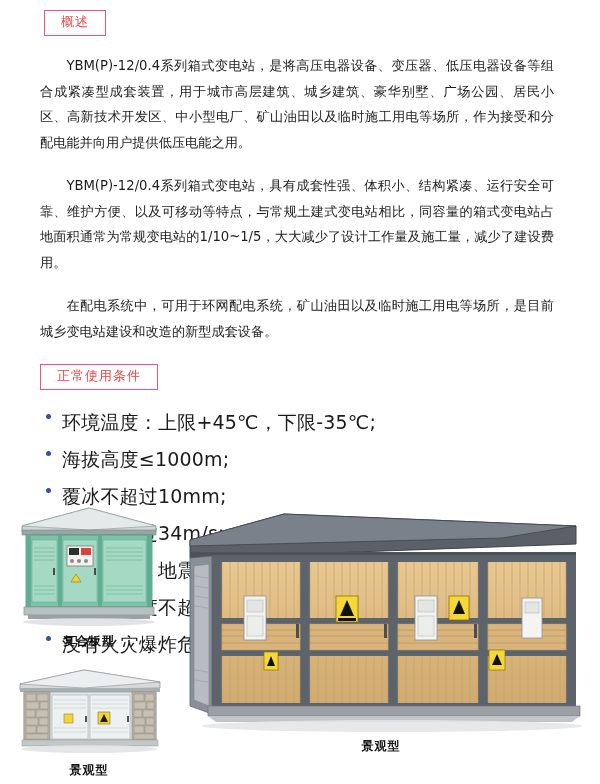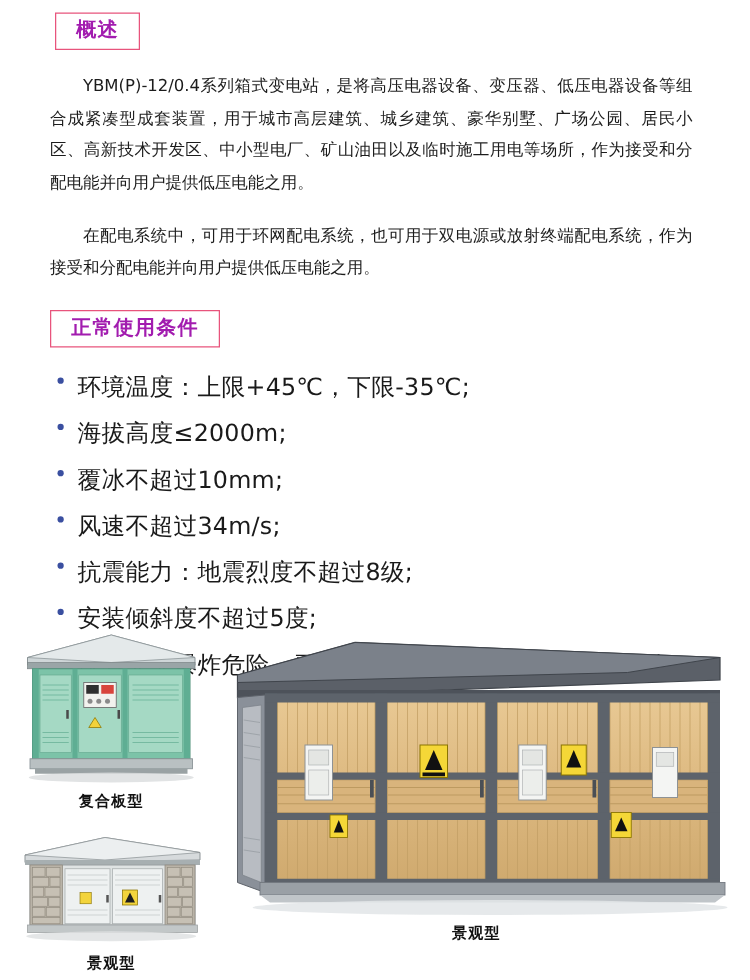--- a/index.html
+++ b/index.html
@@ -13,23 +13,23 @@
     position: relative;
     overflow: hidden;
   }
   .page { position: relative; width: 600px; height: 784px; }
 
   
   .heading-box {
     display: inline-block;
     border: 1px solid #e8547c;
     padding: 3px 16px 4px 16px;
-    font-size: 16px;
-    font-weight: bold;
-    color: #a21caf;
+    font-size: 13px;
+    font-weight: normal;
+    color: #ef4444;
     letter-spacing: 1px;
     line-height: 1.3;
   }
   .heading-wrap { padding-left: 44px; }
   #overview-heading-wrap { padding-top: 10px; }
   #conditions-heading-wrap { padding-top: 18px; padding-left: 40px; }
 
   
   .body-text {
     padding: 0 46px 0 40px;
@@ -93,30 +93,31 @@
 <body>
 
 <div class="page">
 
   <div class="heading-wrap" id="overview-heading-wrap">
     <div class="heading-box">概述</div>
   </div>
 
   <div class="body-text">
     <p>YBM(P)-12/0.4系列箱式变电站，是将高压电器设备、变压器、低压电器设备等组合成紧凑型成套装置，用于城市高层建筑、城乡建筑、豪华别墅、广场公园、居民小区、高新技术开发区、中小型电厂、矿山油田以及临时施工用电等场所，作为接受和分配电能并向用户提供低压电能之用。</p>
-    <p>在配电系统中，可用于环网配电系统，也可用于双电源或放射终端配电系统，作为接受和分配电能并向用户提供低压电能之用。</p>
+    <p>YBM(P)-12/0.4系列箱式变电站，具有成套性强、体积小、结构紧凑、运行安全可靠、维护方便、以及可移动等特点，与常规土建式变电站相比，同容量的箱式变电站占地面积通常为常规变电站的1/10~1/5，大大减少了设计工作量及施工量，减少了建设费用。</p>
+    <p>在配电系统中，可用于环网配电系统，矿山油田以及临时施工用电等场所，是目前城乡变电站建设和改造的新型成套设备。</p>
   </div>
 
   <div class="heading-wrap" id="conditions-heading-wrap">
     <div class="heading-box">正常使用条件</div>
   </div>
 
   <ul class="cond-list">
     <li><span class="dot"></span><span class="txt">环境温度：上限+45℃，下限-35℃;</span></li>
-    <li><span class="dot"></span><span class="txt">海拔高度≤2000m;</span></li>
+    <li><span class="dot"></span><span class="txt">海拔高度≤1000m;</span></li>
     <li><span class="dot"></span><span class="txt">覆冰不超过10mm;</span></li>
     <li><span class="dot"></span><span class="txt">风速不超过34m/s;</span></li>
     <li><span class="dot"></span><span class="txt">抗震能力：地震烈度不超过8级;</span></li>
     <li><span class="dot"></span><span class="txt">安装倾斜度不超过5度;</span></li>
     <li><span class="dot"></span><span class="txt">没有火灾爆炸危险、严重污秽、化学腐蚀及剧烈震动的场所。</span></li>
   </ul>
 
   <div class="figures">
 
     <div class="fig" id="fig-compound">

